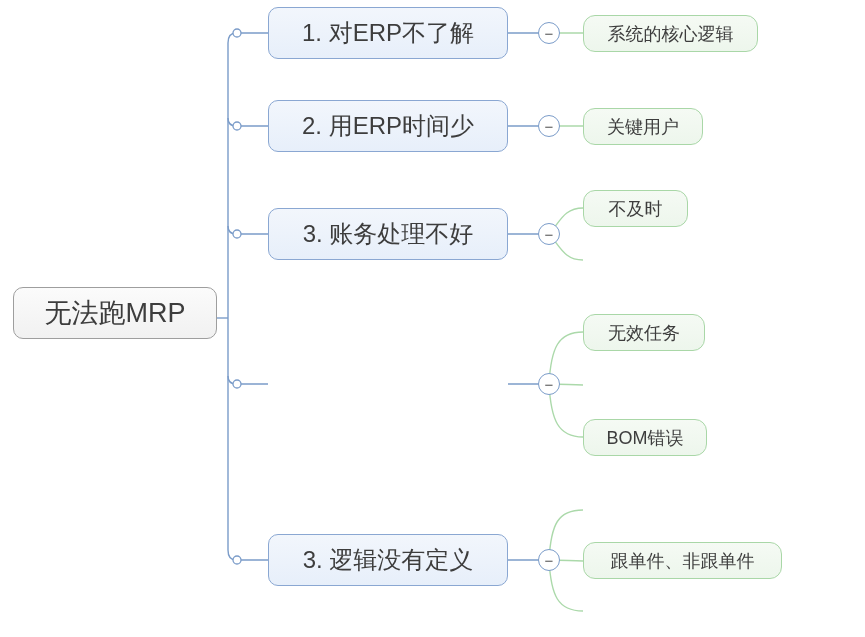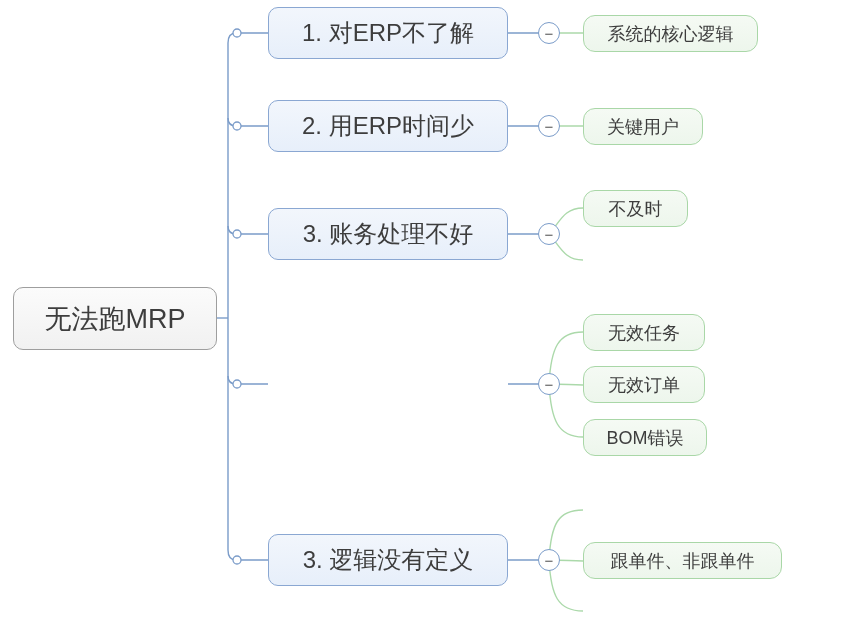--- a/index.html
+++ b/index.html
@@ -16,21 +16,21 @@
   .node {
     position: absolute;
     box-sizing: border-box;
     display: flex;
     align-items: center;
     justify-content: center;
     white-space: nowrap;
     color: #3d3d3d;
   }
   .root {
-    left: 13px; top: 287px; width: 204px; height: 63px;
+    left: 13px; top: 287px; width: 204px; height: 52px;
     background: linear-gradient(#fbfbfb, #f1f1f1);
     border: 1.5px solid #9e9e9e;
     border-radius: 10px;
     font-size: 27px;
   }
   .branch {
     left: 268px; width: 240px; height: 52px;
     background: linear-gradient(#f2f6fc, #e7effa);
     border: 1.5px solid #8aa7d2;
     border-radius: 10px;
@@ -113,17 +113,16 @@
   <div class="collapse" style="top:22px">−</div>
   <div class="collapse" style="top:115px">−</div>
   <div class="collapse" style="top:223px">−</div>
   <div class="collapse" style="top:373px">−</div>
   <div class="collapse" style="top:549px">−</div>
 
   <div class="node leaf" style="top:15px;  min-width:175px">系统的核心逻辑</div>
   <div class="node leaf" style="top:108px; min-width:120px">关键用户</div>
   <div class="node leaf" style="top:190px; min-width:105px">不及时</div>
   <div class="node leaf" style="top:314px; min-width:122px">无效任务</div>
-  <div class="node leaf" style="top:366px; min-width:122px">无效订单</div>
   <div class="node leaf" style="top:419px; min-width:124px">BOM错误</div>
   <div class="node leaf" style="top:542px; min-width:199px">跟单件、非跟单件</div>
 
 </div>
 
 </body></html>

